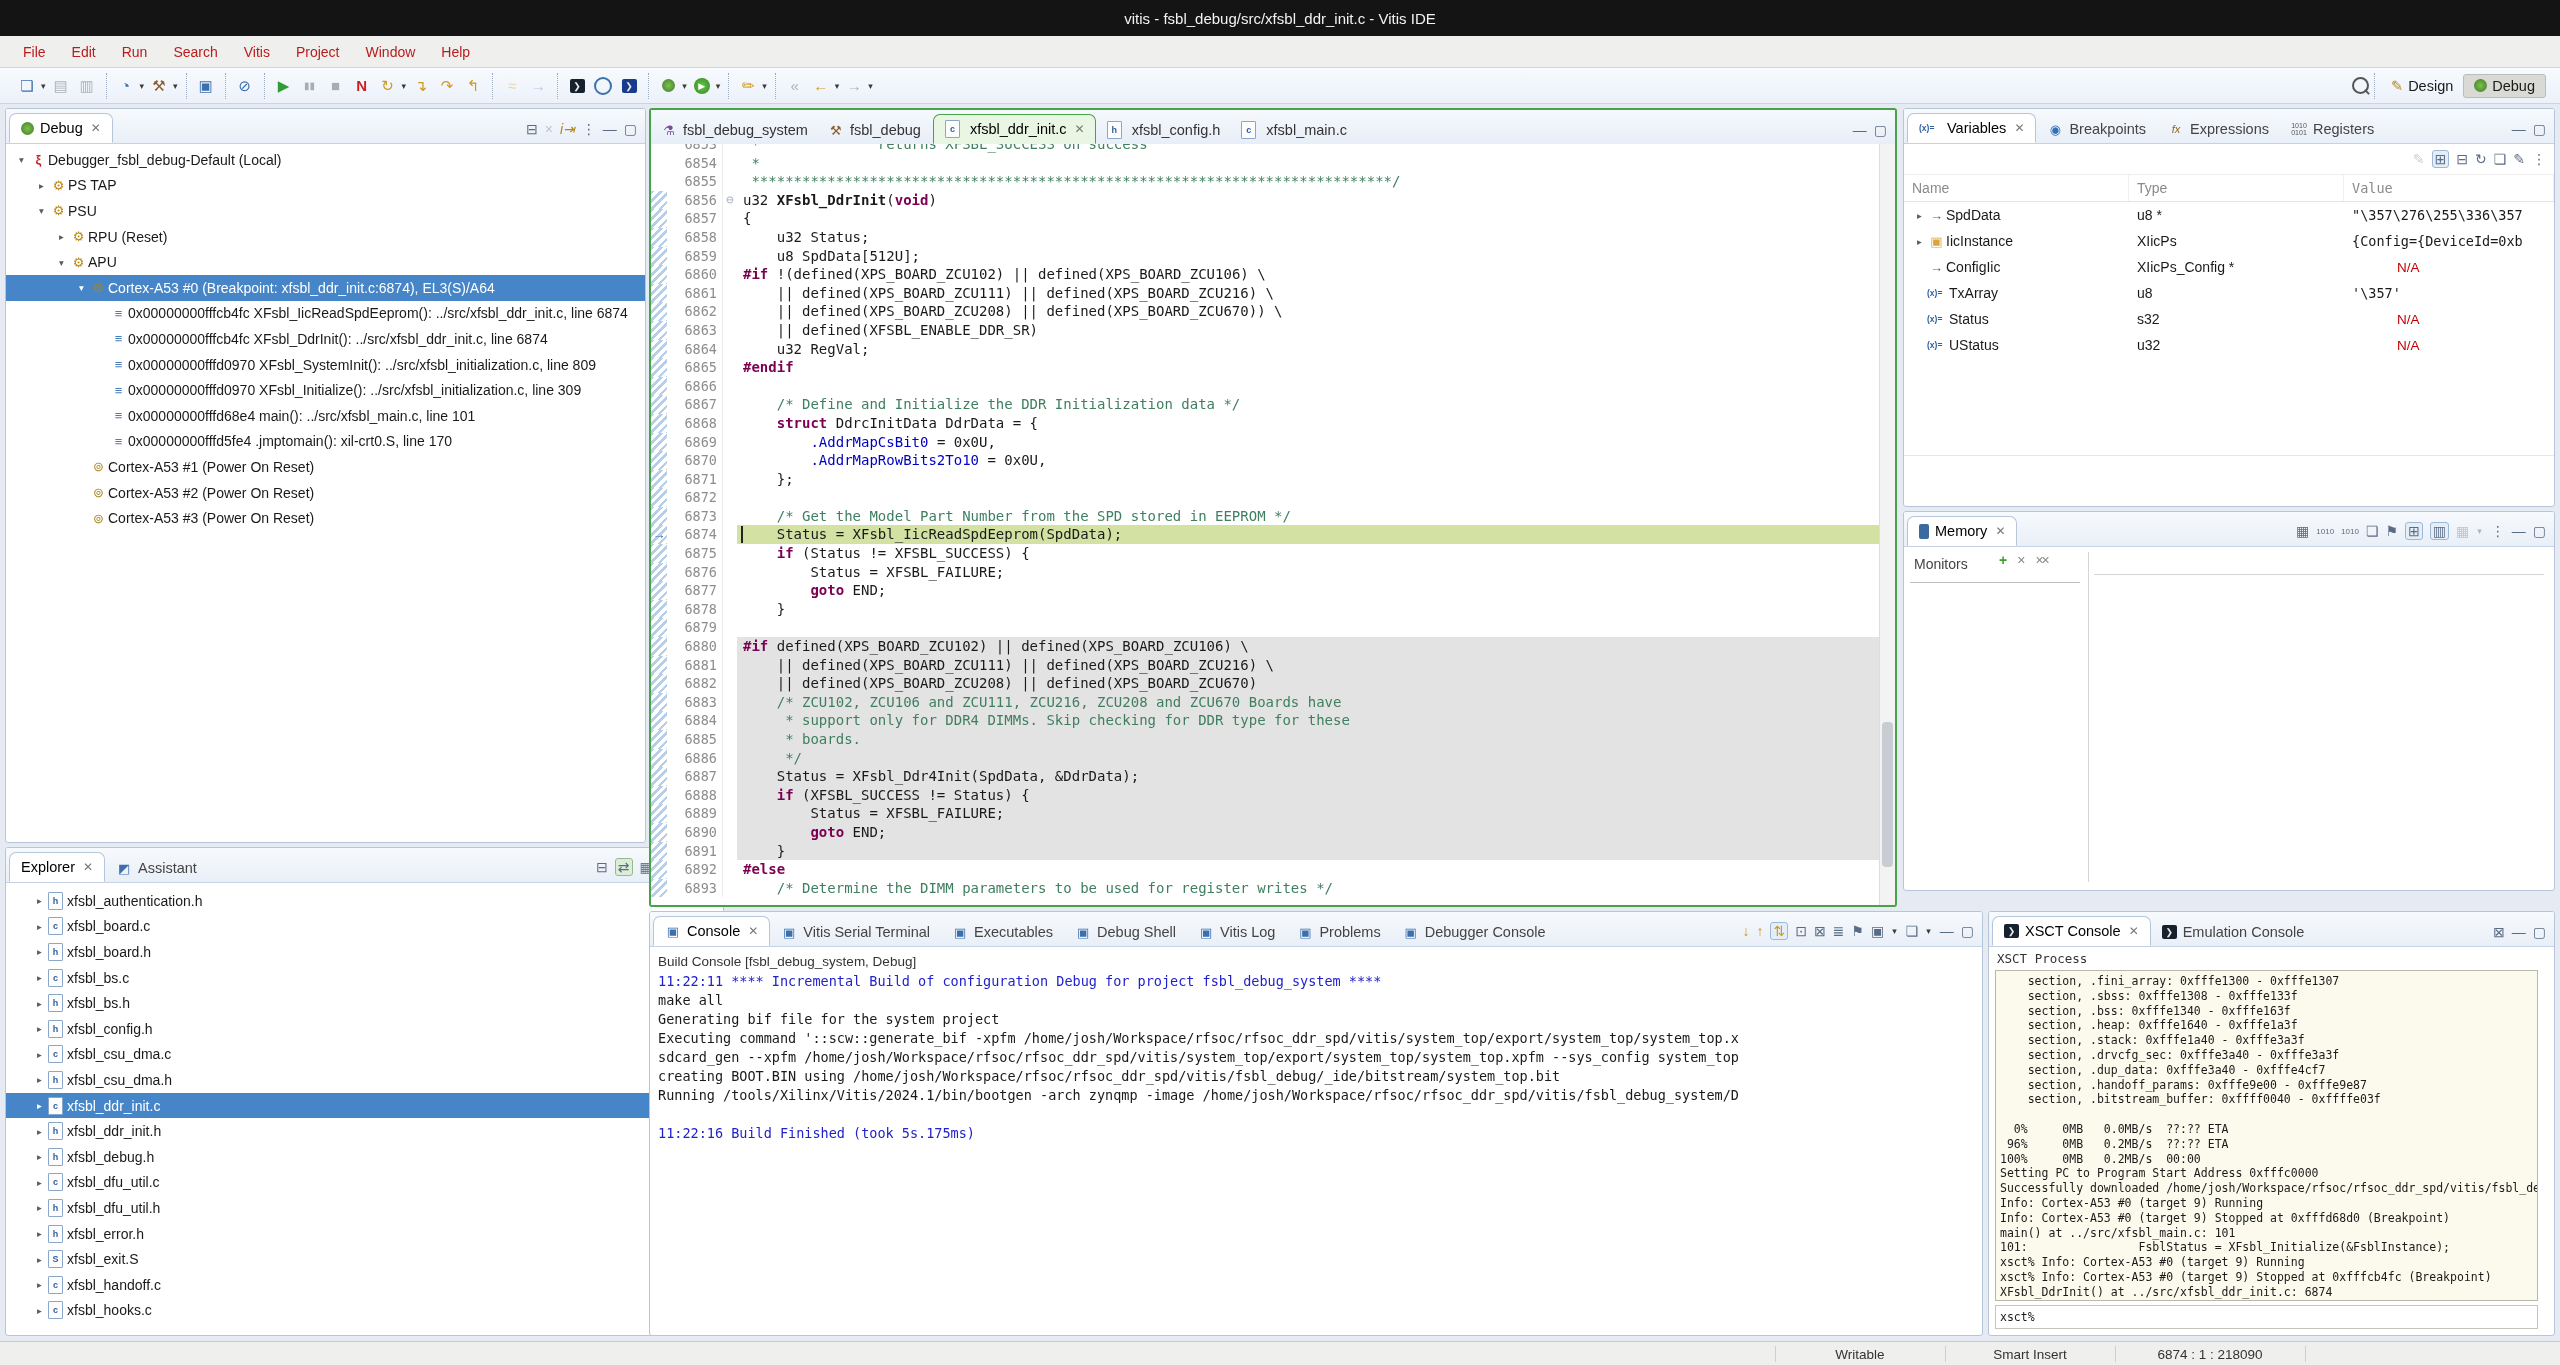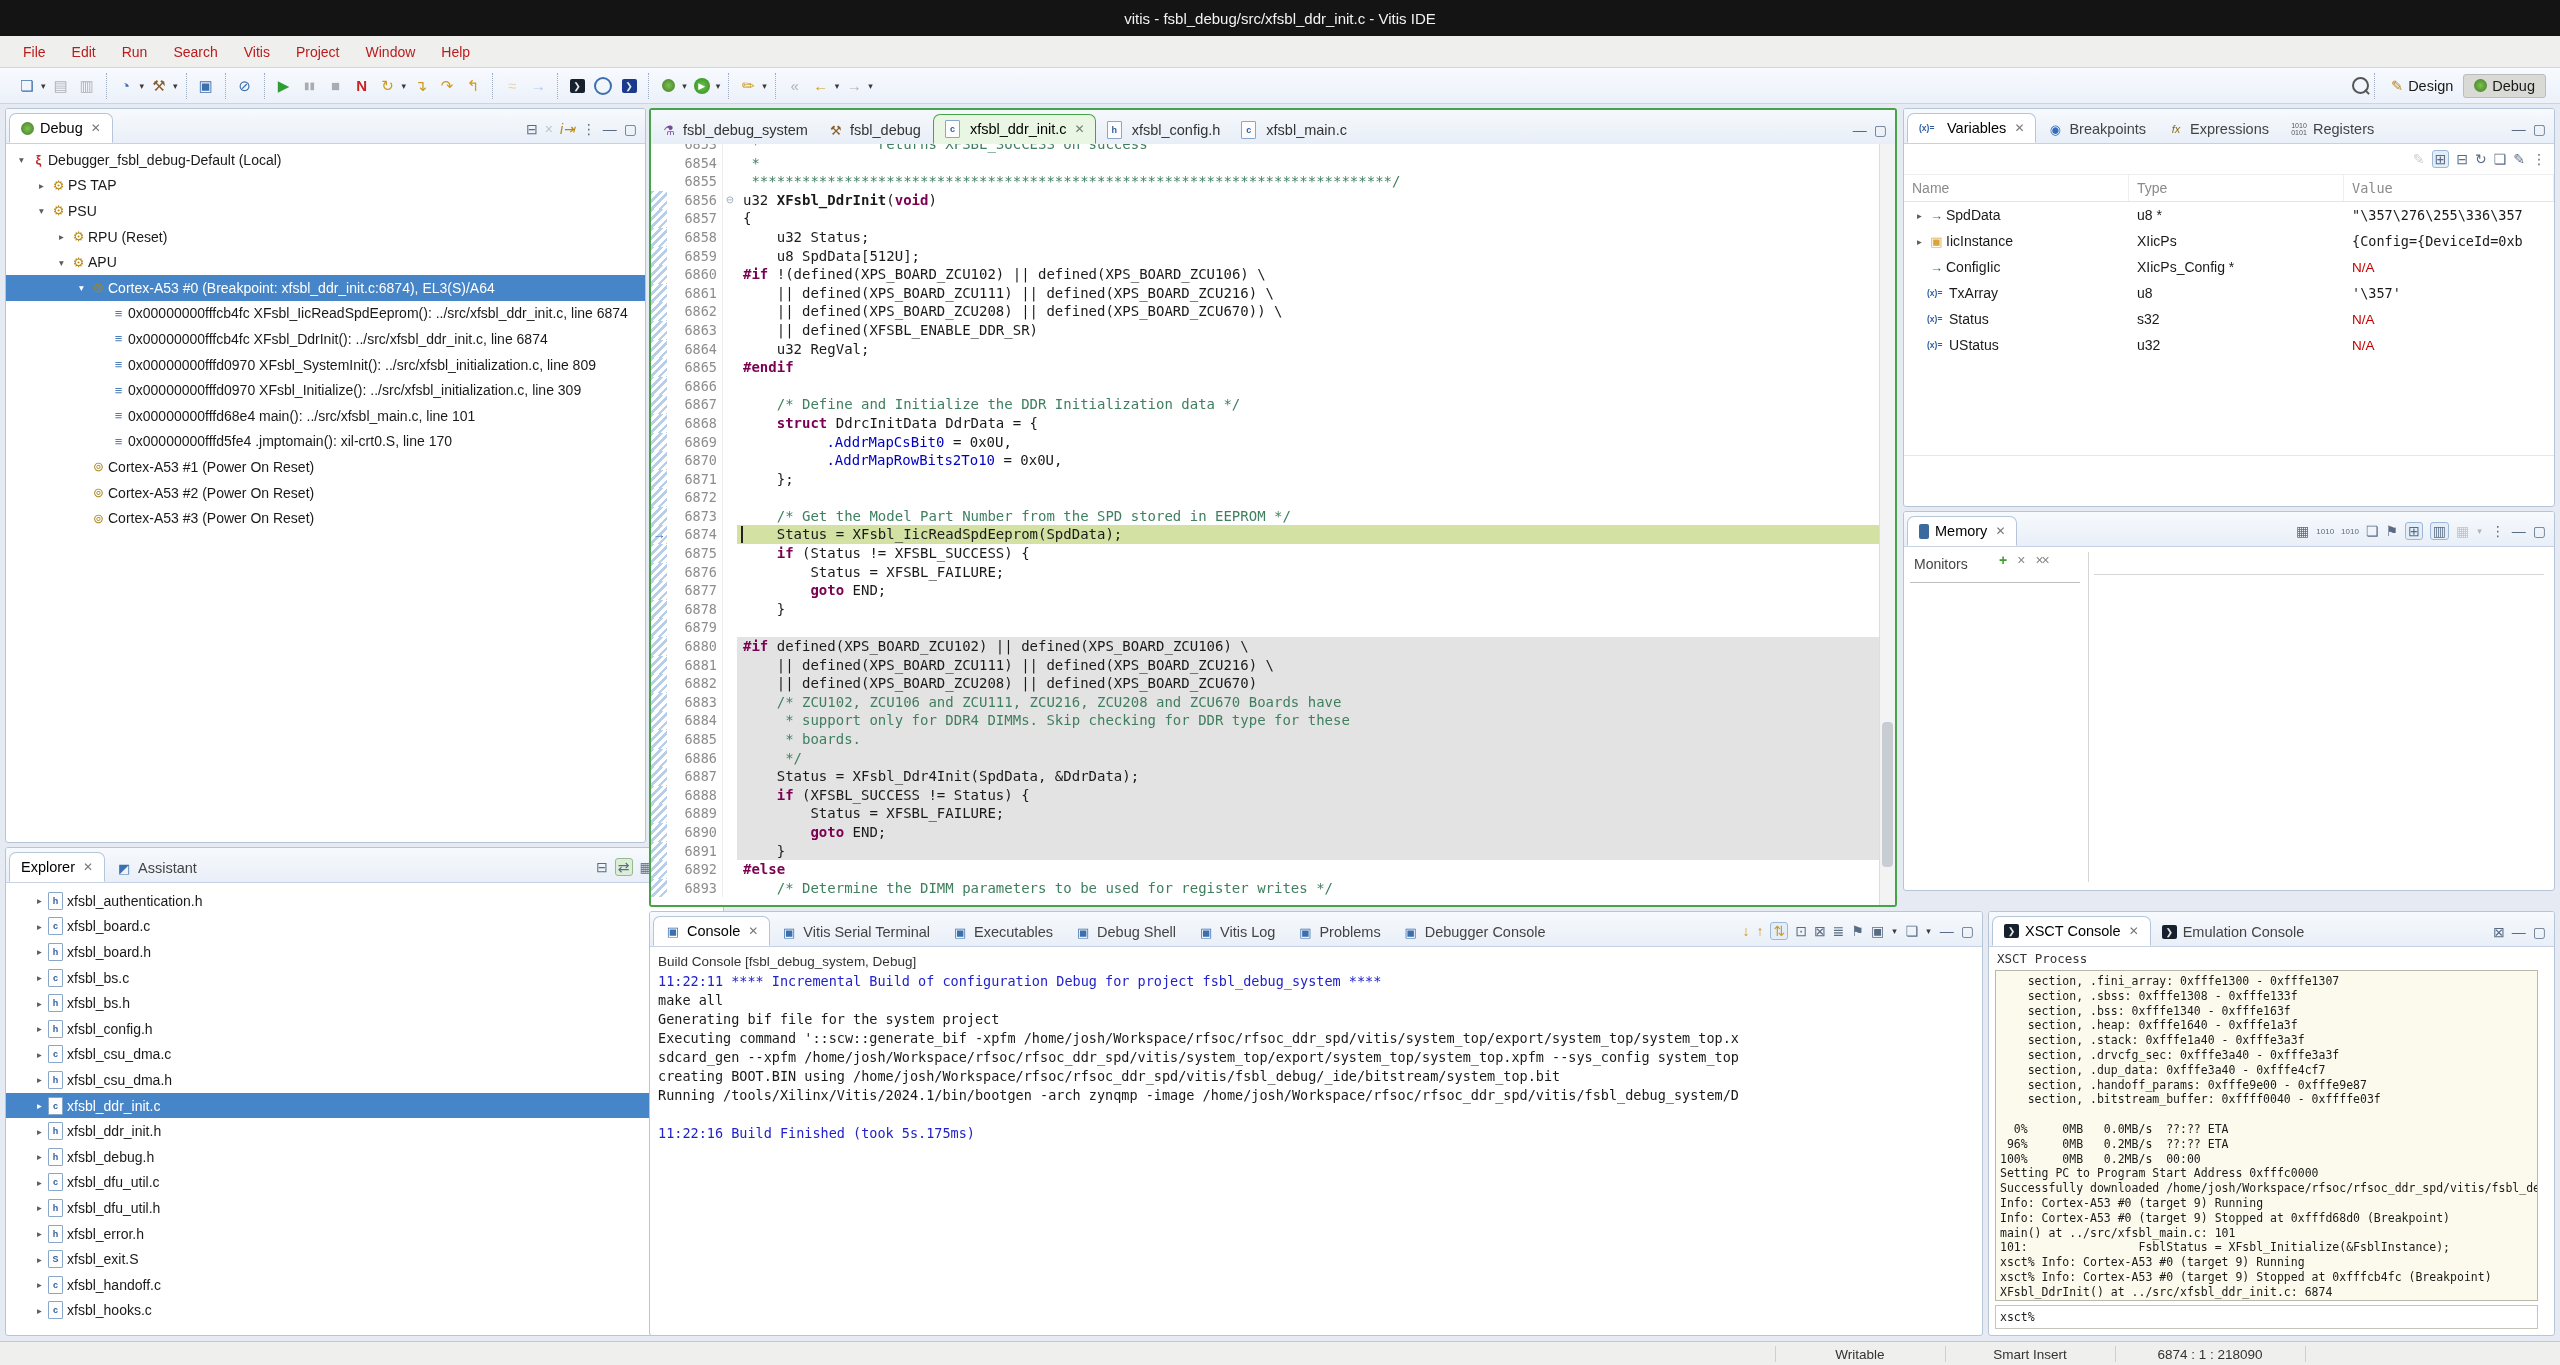--- a/index.html
+++ b/index.html
@@ -66,32 +66,32 @@
   .ann.hatch{background:repeating-linear-gradient(135deg,rgba(96,146,205,.45) 0 2.5px,rgba(255,255,255,0) 2.5px 6px);}
   .ip{color:#2f6fc2;font-weight:bold;font-size:13px;line-height:1;}
   .lnum{width:50px;flex:none;text-align:right;padding-right:5px;color:#8d8d8d;
         font-family:"DejaVu Sans Mono",monospace;font-size:13.5px;line-height:18.6px;}
   .fold{width:14px;flex:none;color:#9aa7b8;font-size:10px;line-height:18.6px;text-align:center;border-left:1px solid #ececec;}
   .ctext{flex:1;font-family:"DejaVu Sans Mono",monospace;font-size:14px;line-height:18.6px;
          white-space:pre;overflow:hidden;padding-left:6px;position:relative;}
   .crow.cur .ctext{background:#d3e1a2;}
   .crow.inact .ctext{background:#e3e3e3;}
   .caret{position:absolute;left:4px;top:1px;bottom:1px;width:2px;background:#222;}
-  .cm{color:#3f7f5f;} .pp,.kw{color:#7b0052;font-weight:bold;} .mem{color:#0000c0;margin-left:16px;} .fn{font-weight:bold;}
+  .cm{color:#3f7f5f;} .pp,.kw{color:#7b0052;font-weight:bold;} .mem{color:#0000c0;} .fn{font-weight:bold;}
   .vsb{position:absolute;top:34px;right:0;bottom:0;width:15px;background:#f3f3f3;border-left:1px solid #ddd;}
   .vsb .thumb{position:absolute;left:2px;right:2px;background:#c8cdd4;border-radius:4px;}
   
   .vcols{display:flex;height:26px;align-items:center;font-size:14px;color:#8a8a8a;border-bottom:1px solid #e4e4e4;}
   .vcols div{padding-left:8px;box-sizing:border-box;border-right:1px solid #efefef;height:100%;display:flex;align-items:center;}
   .vrow{display:flex;height:26px;align-items:center;font-size:14px;}
   .vrow div{padding-left:8px;box-sizing:border-box;overflow:hidden;white-space:nowrap;}
   .c-name{width:225px;flex:none;display:flex;align-items:center;}
   .c-type{width:215px;flex:none;}
   .c-val{flex:1;font-family:"DejaVu Sans Mono",monospace;font-size:13.5px;}
-  .valred{color:#c40000;font-family:"Liberation Sans",sans-serif;}
+  .valred{color:#c40000;font-family:"Liberation Sans",sans-serif;margin-left:45px;}
   .xvar{font-size:8.5px;color:#2f5fa0;width:22px;flex:none;font-weight:bold;}
   
   .conlabel{font-size:13.5px;color:#333;padding:7px 0 3px 8px;}
   .con{font-family:"DejaVu Sans Mono",monospace;font-size:13.5px;line-height:19px;white-space:pre;
        overflow:hidden;padding-left:8px;}
   .cblue{color:#2222cc;}
   .xsctarea{position:absolute;left:6px;right:16px;top:58px;bottom:34px;background:#fbfaed;
             border:1px solid #b9b9a9;font-family:"DejaVu Sans Mono",monospace;font-size:11.5px;
             line-height:14.8px;white-space:pre;overflow:hidden;padding:3px 0 0 4px;box-sizing:border-box;}
   .xsctin{position:absolute;left:6px;right:16px;bottom:6px;height:24px;background:#fff;border:1px solid #c5c5ba;

